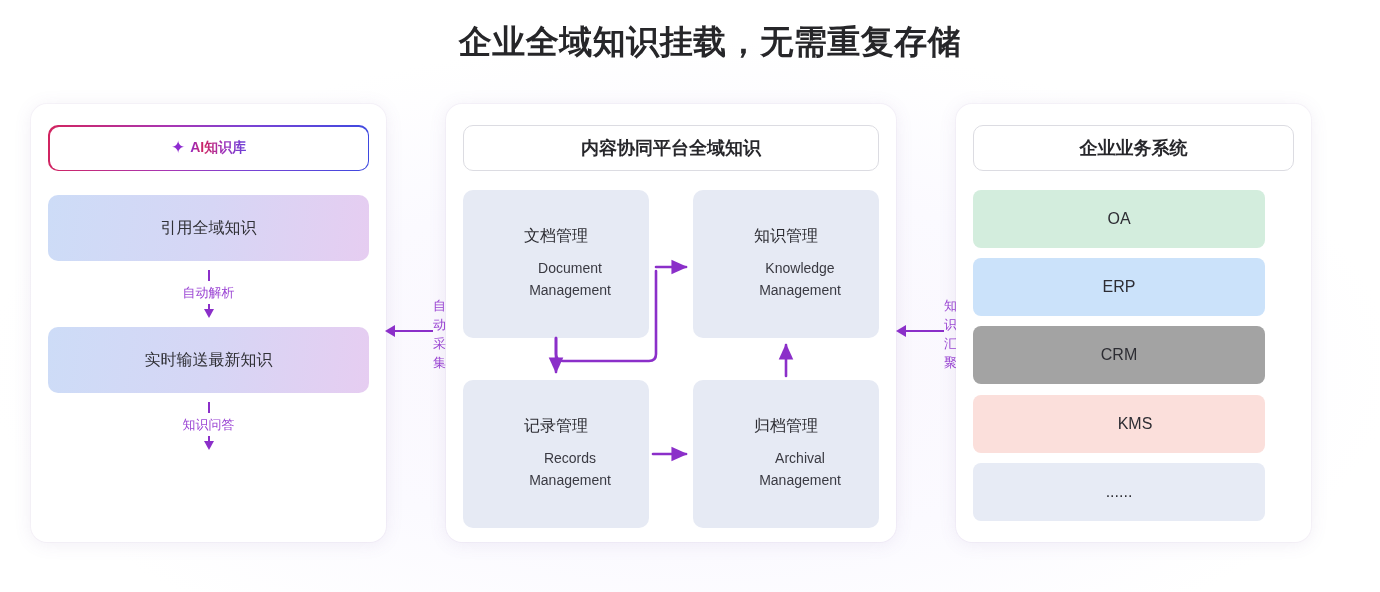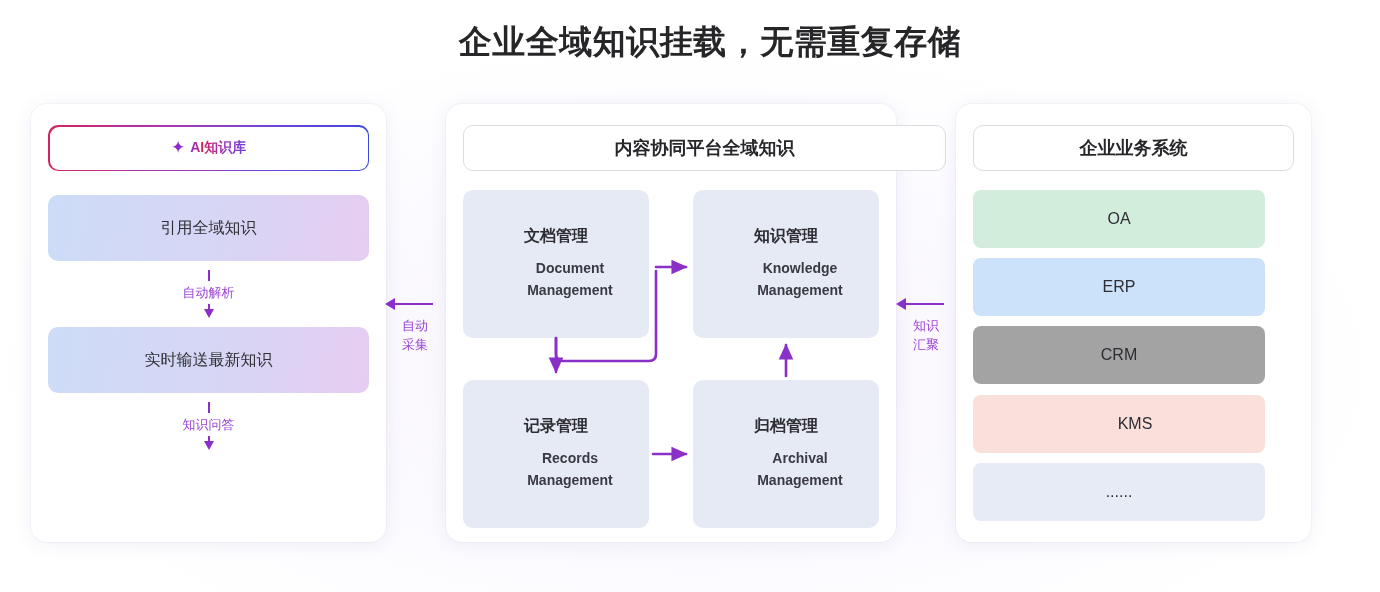--- a/index.html
+++ b/index.html
@@ -64,21 +64,21 @@
     border-radius: 10px;
     display: flex;
     align-items: center;
     justify-content: center;
     font-size: 18px;
     font-weight: bold;
     color: #27272b;
     background: #fff;
     border: 1px solid #dcdce2;
   }
-  #panel-mid .hdr { width: 483px; }
+  #panel-mid .hdr { width: 416px; }
 
   
   .hdr-ai {
     border: none;
     padding: 1.5px;
     background: linear-gradient(95deg, #d2245f 0%, #a836b4 38%, #7b43d4 62%, #3d49e0 100%);
   }
   .hdr-ai-inner {
     width: 100%;
     height: 100%;
@@ -162,21 +162,20 @@
     position: absolute;
     width: 186px;
     height: 148px;
     border-radius: 10px;
     background: #e6eaf4;
     display: flex;
     flex-direction: column;
     align-items: center;
     justify-content: center;
     padding: 0 10px;
-    font-weight: bold;
   }
   #mbox-0 { left: 17px;  top: 86px; }
   #mbox-1 { left: 247px; top: 86px; }
   #mbox-2 { left: 17px;  top: 276px; }
   #mbox-3 { left: 247px; top: 276px; }
 
   .mbox .zh {
     font-size: 16px;
     color: #2c2c32;
     margin-bottom: 11px;
@@ -211,24 +210,25 @@
   }
   #sys-0 { top: 86px;  }
   #sys-1 { top: 154px; }
   #sys-2 { top: 222px; }
   #sys-3 { top: 291px; padding-left: 32px; }
   #sys-4 { top: 359px; }
 
   
   .connector {
     position: absolute;
-    top: 194px;
+    top: 186px;
     width: 60px;
     display: flex;
-    flex-direction: column;
+    flex-direction: row;
+    align-items: center;
   }
   #conn-left  { left: 385px; }
   #conn-right { left: 896px; }
 
   .connector .arr-row {
     display: flex;
     align-items: center;
     height: 12px;
   }
   .connector .arrow-head-left {

